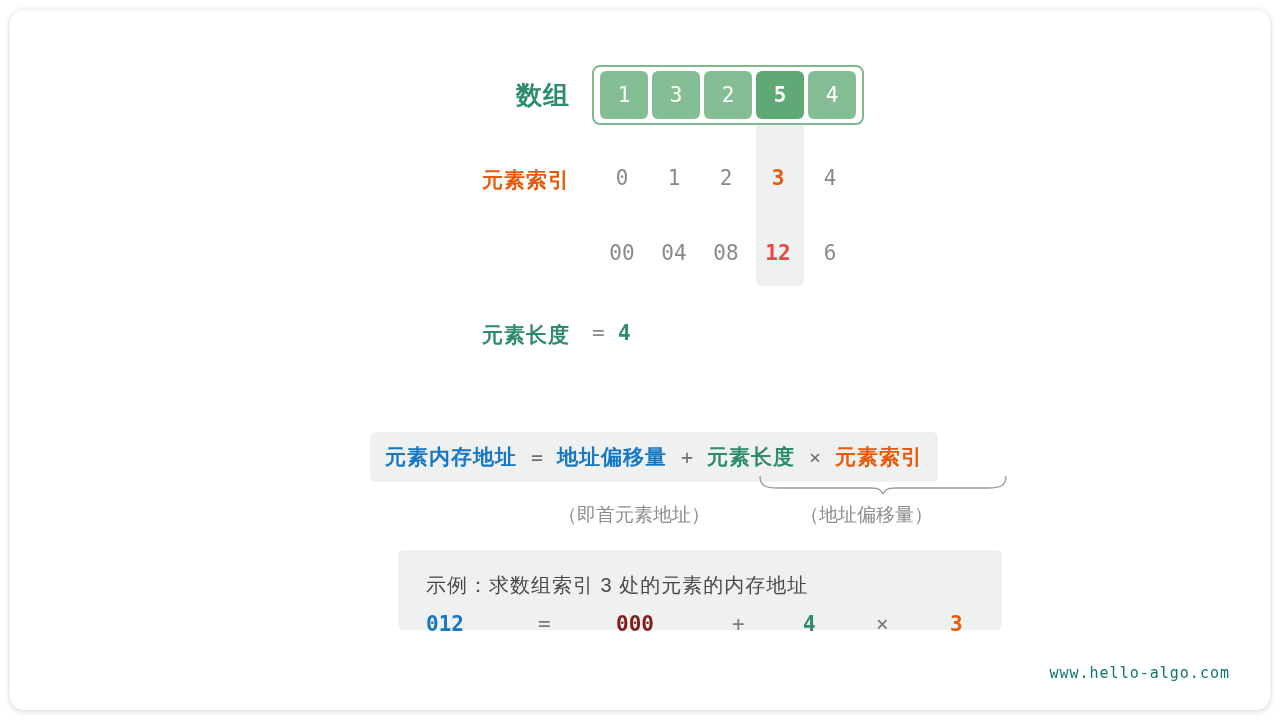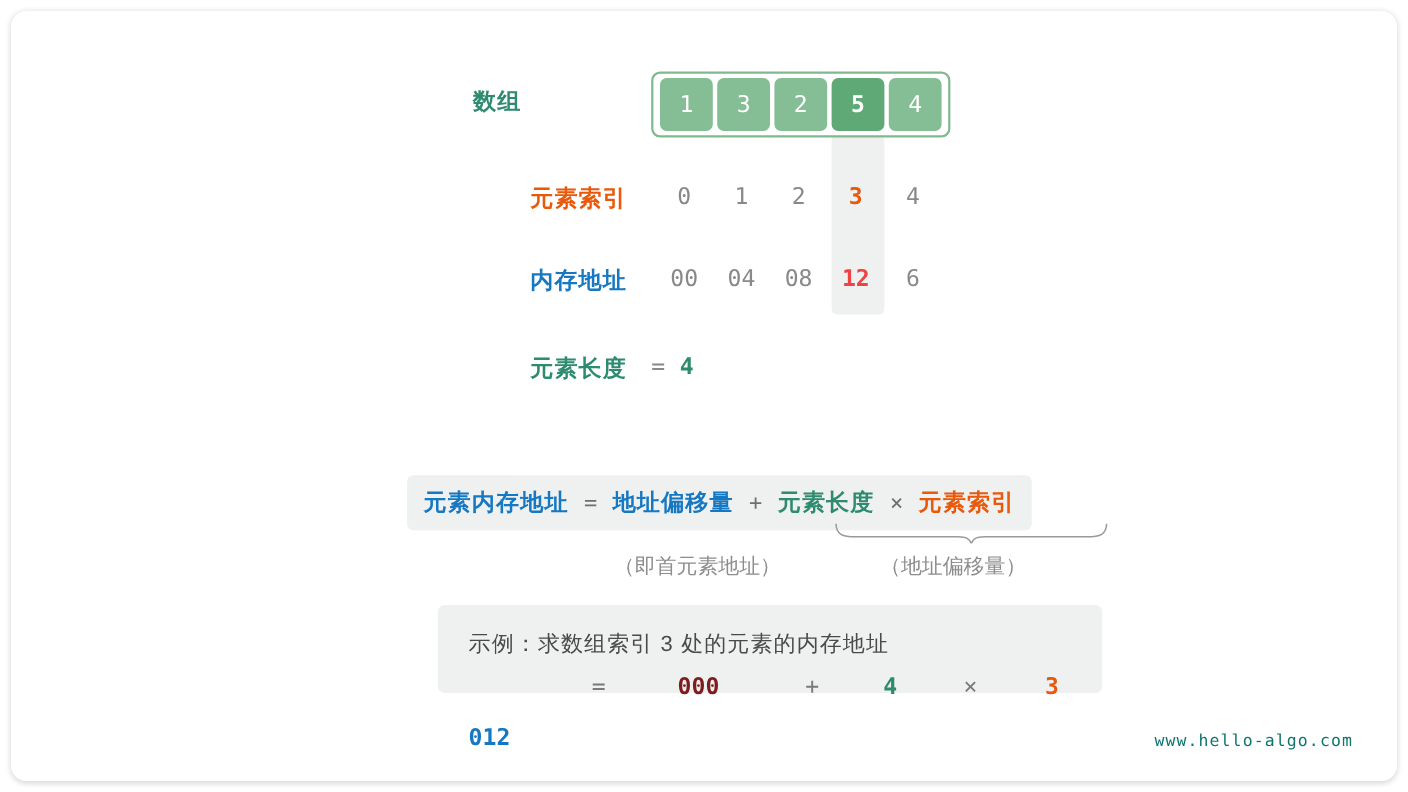--- a/index.html
+++ b/index.html
@@ -40,22 +40,22 @@
     background: #eff0f0;
     border-radius: 5px;
   }
 
   
   .array-label {
     position: absolute;
     left: 420px;
     top: 68px;
     width: 140px;
-    text-align: left;
-    font-size: 21px;
+    text-align: right;
+    font-size: 26px;
     font-weight: bold;
     color: #2e8b6f;
     letter-spacing: 1px;
   }
   .array-box {
     position: absolute;
     left: 582px;
     top: 55px;
     height: 60px;
     border: 2px solid #7fb98d;
@@ -224,21 +224,21 @@
     top: 62px;
     width: 604px;
     height: 28px;
   }
   .ex-item {
     position: absolute;
     font-size: 21px;
     font-family: "DejaVu Sans Mono", monospace;
     font-weight: bold;
   }
-  #ex-a { left: 28px; color: #1678c2; margin-top: 46px; }
+  #ex-a { left: 28px; color: #1678c2; }
   #ex-eq { left: 140px; color: #7a7a7a; font-weight: normal; }
   #ex-b { left: 218px; color: #7f1d1d; }
   #ex-plus { left: 334px; color: #7a7a7a; font-weight: normal; }
   #ex-c { left: 405px; color: #2e8b6f; }
   #ex-times { left: 478px; color: #7a7a7a; font-weight: normal; }
   #ex-d { left: 552px; color: #e8590c; }
 
   
   .watermark {
     position: absolute;
@@ -269,21 +269,20 @@
 
     <div class="row-label" id="index-label">元素索引</div>
     <div class="row-values" id="index-values">
       <div class="val">0</div>
       <div class="val">1</div>
       <div class="val">2</div>
       <div class="val hl-index">3</div>
       <div class="val">4</div>
     </div>
 
-    <div class="row-label" id="addr-label">内存地址</div>
     <div class="row-values" id="addr-values">
       <div class="val">00</div>
       <div class="val">04</div>
       <div class="val">08</div>
       <div class="val hl-addr">12</div>
       <div class="val">6</div>
     </div>
 
     <div id="len-label">元素长度</div>
     <div id="len-eq">=</div>

